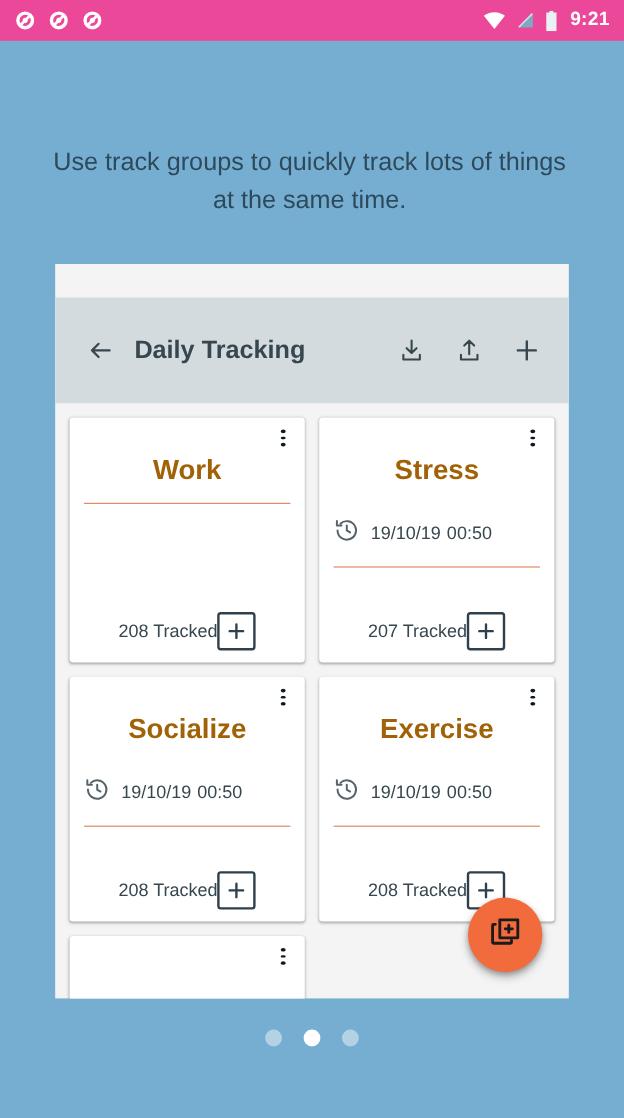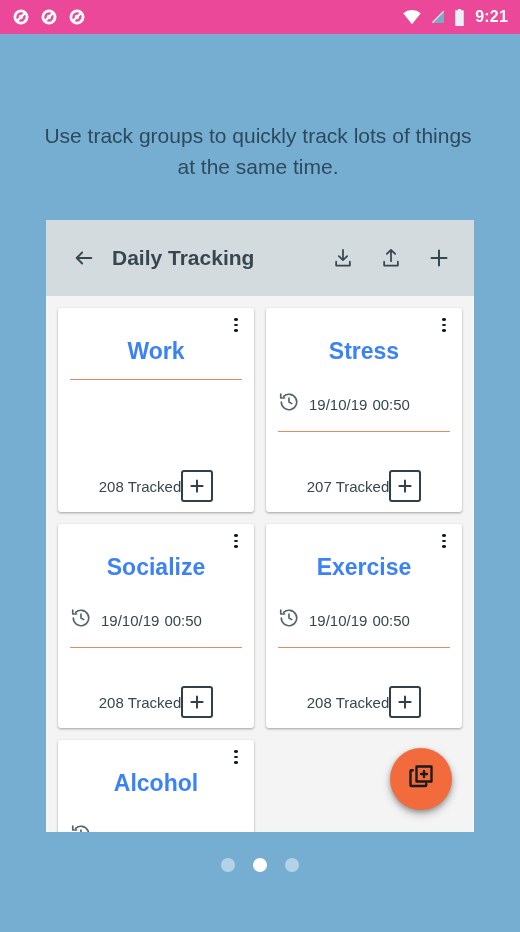--- a/index.html
+++ b/index.html
@@ -53,25 +53,26 @@
   .app-frame {
     position: absolute;
     left: 46px;
     top: 220px;
     width: 428px;
     height: 612px;
     background: #f4f4f4;
     overflow: hidden;
   }
   .toolbar {
-    height: 76px;
+    height: 88px;
     background: #d3dbde;
     display: flex;
     align-items: center;
     padding: 4px 16px;
+    margin-top: 28px;
   }
   .tb-back { width: 44px; display: flex; align-items: center; justify-content: center; }
   .tb-title {
     color: #37474f;
     font-size: 21px;
     font-weight: bold;
     margin-left: 6px;
     white-space: nowrap;
   }
   .tb-actions { margin-left: auto; display: flex; align-items: center; gap: 22px; padding-right: 6px; }
@@ -92,21 +93,21 @@
     height: 204px;
     display: flex;
     flex-direction: column;
   }
   .card.clipped { height: 120px; overflow: hidden; padding-bottom: 0; }
   .card-top { display: flex; justify-content: flex-end; height: 18px; }
   .kebab { display: flex; flex-direction: column; gap: 3px; padding: 2px 4px; }
   .kebab i { width: 4px; height: 4px; background: #101820; border-radius: 50%; display: block; }
   .card-title {
     text-align: center;
-    color: #3b82f6;
+    color: #a16207;
     font-size: 23px;
     font-weight: bold;
     margin-top: 4px;
     white-space: nowrap;
     overflow: hidden;
   }
   .card-date {
     display: flex;
     align-items: center;
     gap: 9px;
@@ -359,21 +360,20 @@
 
       <div class="card-wrap">
         <div class="card clipped">
           <div class="card-top">
             <div class="kebab">
                 <i></i>
                 <i></i>
                 <i></i>
               </div>
           </div>
-          <div class="card-title">Alcohol</div>
           <div class="card-date">
             <span>
               <svg width="22" height="22" viewBox="0 0 24 24">
                 <path fill="none" stroke="#55636b" stroke-width="1.8" stroke-linecap="round" d="M3.6 12a8.4 8.4 0 1 0 2.6-6.1"></path>
                 <path fill="none" stroke="#55636b" stroke-width="1.8" stroke-linecap="round" stroke-linejoin="round" d="M3 3.4v4.2h4.2"></path>
                 <path fill="none" stroke="#55636b" stroke-width="1.8" stroke-linecap="round" d="M12 7.6V12l3 1.8"></path>
               </svg>
             </span>
           </div>
         </div>

